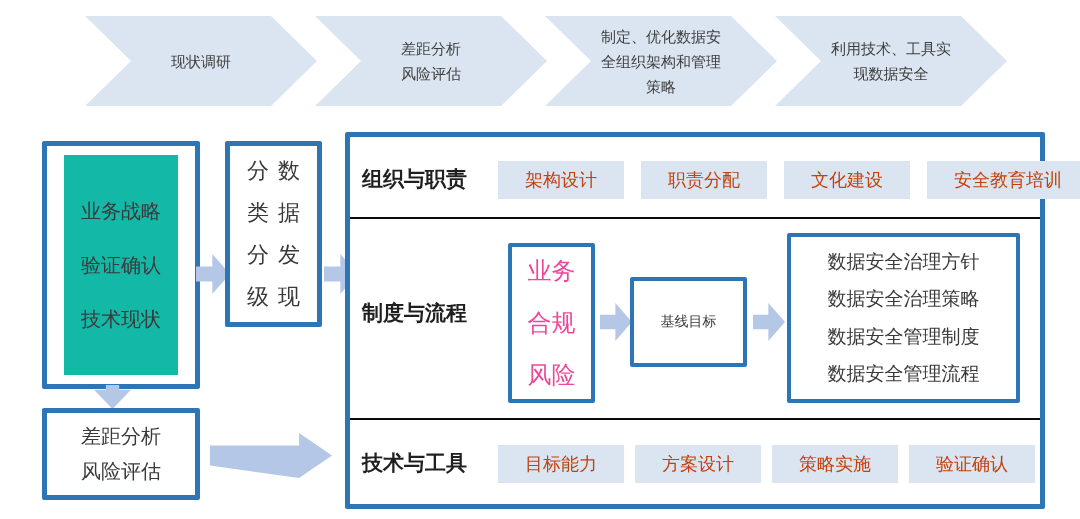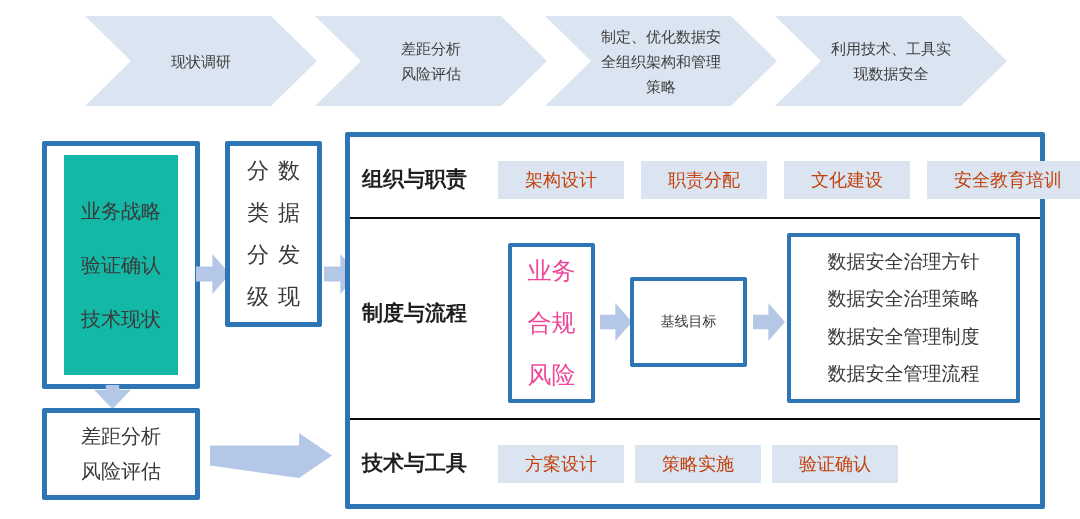--- a/index.html
+++ b/index.html
@@ -143,20 +143,21 @@
       <div class="arr-right" style="left:403px;top:166px;width:32px;height:38px;"></div>
       <div class="bbox-thin out-box">
         <div class="ln">数据安全治理方针</div>
         <div class="ln">数据安全治理策略</div>
         <div class="ln">数据安全管理制度</div>
         <div class="ln">数据安全管理流程</div>
       </div>
 
       <div class="row-label" style="top:312px;">技术与工具</div>
       <div class="chip-row r3-chips">
+        <div class="chip">目标能力</div>
         <div class="chip">方案设计</div>
         <div class="chip">策略实施</div>
         <div class="chip">验证确认</div>
       </div>
     </div>
   </div>
 
 </div>
 
 </body></html>

